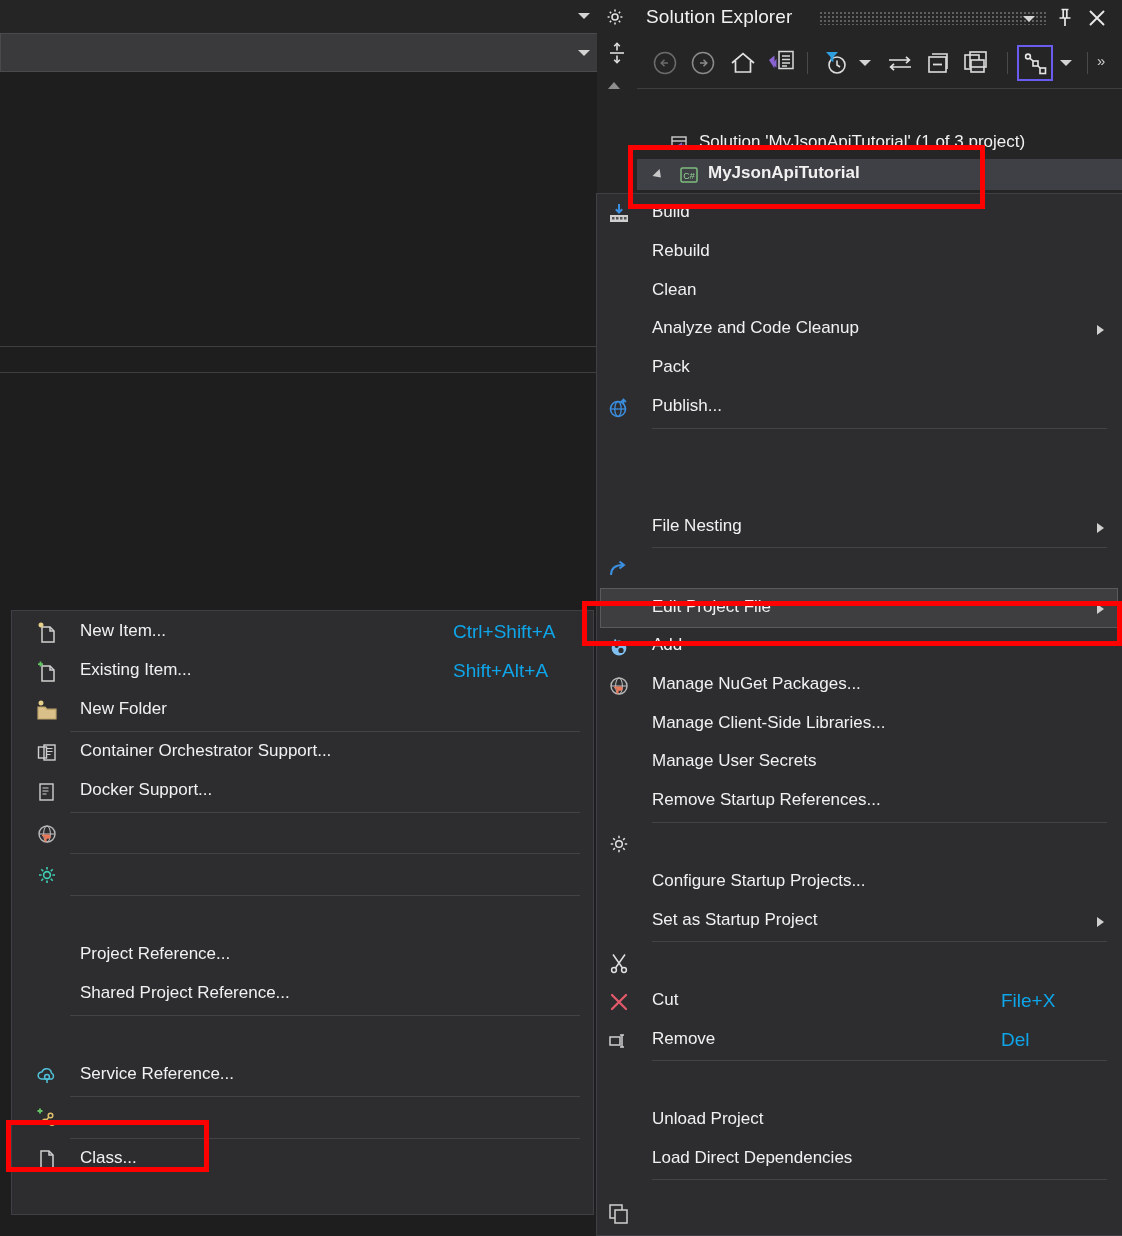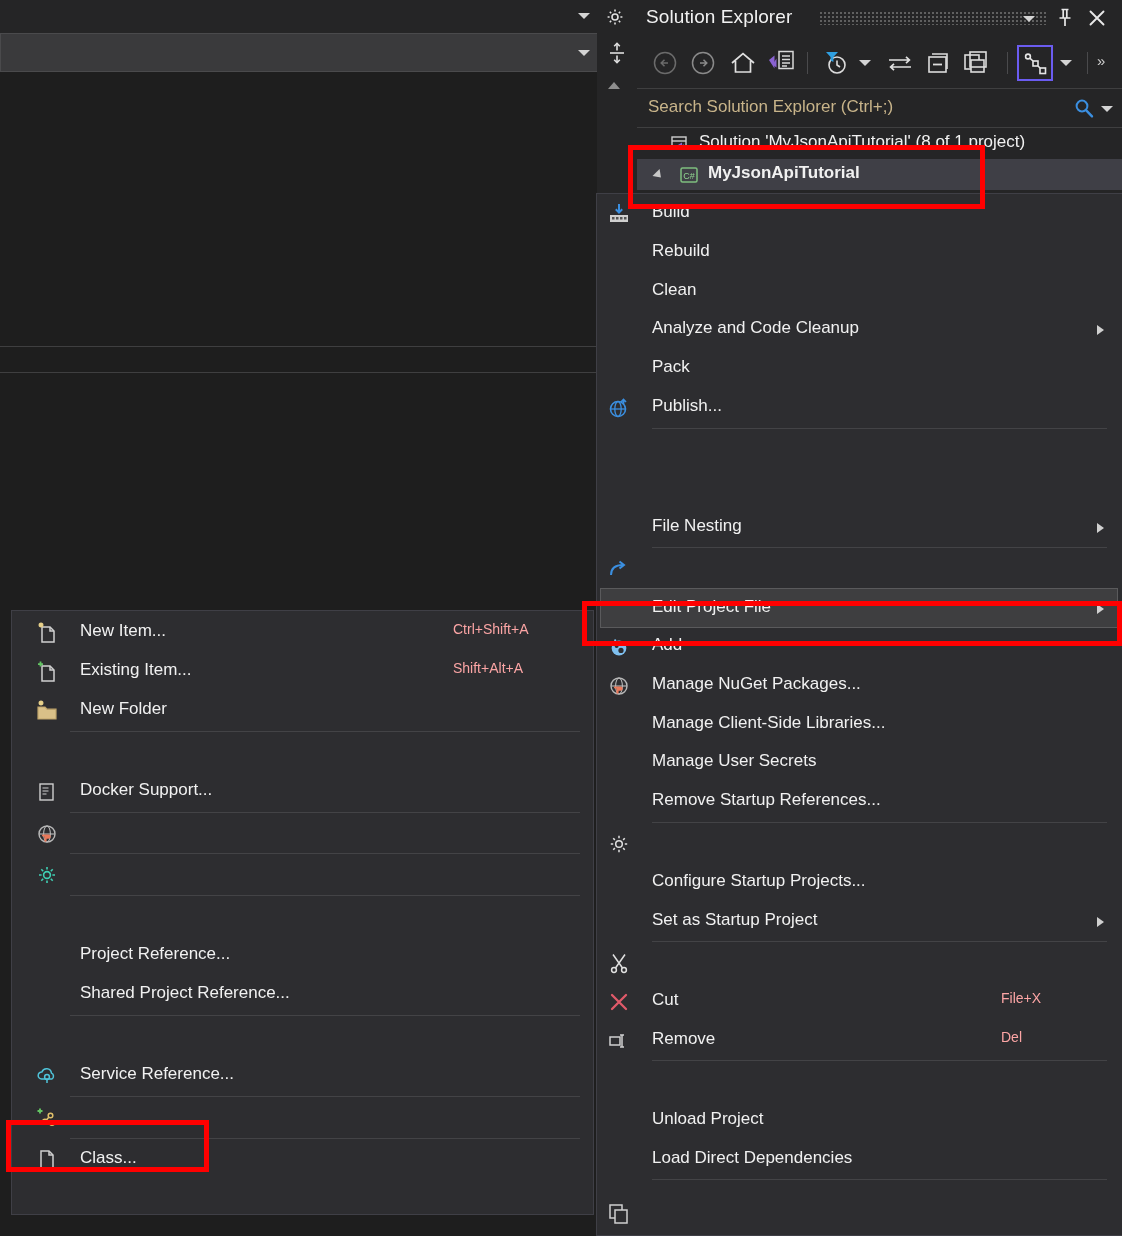--- a/index.html
+++ b/index.html
@@ -64,21 +64,21 @@
   .tree-row .tw-label{position:absolute;top:4px;font-size:17px;white-space:nowrap;}
   #tree-row-project{background:#3f3f46;}
   #tree-expander{position:absolute;left:18px;top:11px;width:0;height:0;
     border-top:5px solid transparent;border-bottom:5px solid transparent;border-left:7px solid #c8c8c8;
     transform:rotate(45deg);}
 
   
   .ctx-menu{background:#2d2d30;border:1px solid #3f3f46;box-sizing:border-box;}
   .ctx-item{position:relative;height:38.8px;}
   .ctx-item .lbl{position:absolute;left:0;top:8px;font-size:17px;color:#f1f1f1;white-space:nowrap;}
-  .ctx-item .acc{position:absolute;top:8px;font-size:14px;color:#fca5a5;white-space:nowrap;}
+  .ctx-item .acc{position:absolute;top:8px;font-size:19px;color:#0ea5e9;white-space:nowrap;}
   .ctx-item .arrow{position:absolute;top:15px;width:0;height:0;
     border-top:5px solid transparent;border-bottom:5px solid transparent;border-left:7px solid #d0d0d0;}
   .ctx-item .ico{position:absolute;top:9px;width:22px;height:22px;}
   .ctx-sep{height:1px;background:#434346;}
 
   
   #ctx-project{left:596px;top:193px;width:623px;height:1043px;}
   #ctx-project .gutter{position:absolute;left:0;top:0;width:47px;height:100%;background:#2d2d30;}
   #ctx-project .ctx-item .lbl{left:55px;}
   #ctx-project .ctx-item .acc{left:404px;}
@@ -248,42 +248,32 @@
         </g>
       </svg>
     </div>
     <div class="tb" style="left:421px;width:18px">
       <div class="caret" style="position:absolute;left:2px;top:12px"></div>
     </div>
     <div class="tb-sep" style="left:450px"></div>
     <div id="tb-overflow">»</div>
   </div>
 
-  <div class="abs" id="sln-search">
-    <div id="sln-search-text">Search Solution Explorer (Ctrl+;)</div>
-    <div id="sln-search-icon">
-      <svg width="20" height="20" viewBox="0 0 20 20">
-        <circle cx="8" cy="8" r="5.4" fill="none" stroke="#3b8fe0" stroke-width="2"></circle>
-        <path d="M12 12.2 18 18.4" stroke="#3b8fe0" stroke-width="2.4" stroke-linecap="round"></path>
-      </svg>
-    </div>
-    <div id="sln-search-caret" class="caret"></div>
-  </div>
 
   <div class="abs" id="sln-tree">
     <div class="tree-row" id="tree-row-solution" style="top:0">
       <div class="tw-icon" style="left:33px">
         <svg width="20" height="20" viewBox="0 0 20 20">
           <rect x="2" y="3" width="14" height="12" fill="none" stroke="#cfcfcf" stroke-width="1.4"></rect>
           <path d="M2 7h14" stroke="#cfcfcf" stroke-width="1.4"></path>
           <path d="M8 11 12 8.5v7z" fill="#8a63d2"></path>
           <path d="M13.5 9.8v5l-2.4-1.7z" fill="#8a63d2"></path>
         </svg>
       </div>
-      <div class="tw-label" style="left:62px">Solution 'MyJsonApiTutorial' (8 of 1 project)</div>
+      <div class="tw-label" style="left:62px">Solution 'MyJsonApiTutorial' (1 of 3 project)</div>
     </div>
     <div class="tree-row" id="tree-row-project" style="top:31px">
       <div id="tree-expander"></div>
       <div class="tw-icon" style="left:42px">
         <svg width="20" height="20" viewBox="0 0 20 20">
           <rect x="2" y="3" width="16" height="14" rx="1.5" fill="none" stroke="#7fbf7f" stroke-width="1.5"></rect>
           <text x="10" y="13.6" font-size="9" fill="#8fd38f" text-anchor="middle" font-family="Liberation Sans, sans-serif">C#</text>
         </svg>
       </div>
       <div class="tw-label" style="left:71px;font-weight:bold">MyJsonApiTutorial</div>
@@ -504,20 +494,32 @@
         <g stroke="#e8d18a" stroke-width="1.5">
             <path d="M5 0.5v5M2.5 3h5M3.2 1.2l3.6 3.6M6.8 1.2 3.2 4.8"></path>
           </g>
       </svg>
     </span>
     <span class="lbl">New Folder</span>
   </div>
 
   <div class="ctx-sep" style="position:absolute;top:120px"></div>
 
+  <div class="ctx-item" style="position:absolute;left:0;top:122px;width:100%">
+    <span class="ico">
+      <svg width="22" height="22" viewBox="0 0 22 22">
+        <rect x="2.5" y="5" width="8" height="11" fill="none" stroke="#cfcfcf" stroke-width="1.4"></rect>
+        <rect x="8" y="3" width="11" height="15" fill="none" stroke="#cfcfcf" stroke-width="1.4"></rect>
+        <g stroke="#cfcfcf" stroke-width="1.2">
+            <path d="M10.5 6.5h6M10.5 9.5h6M10.5 12.5h4"></path>
+          </g>
+      </svg>
+    </span>
+    <span class="lbl">Container Orchestrator Support...</span>
+  </div>
 
   <div class="ctx-item" style="position:absolute;left:0;top:160.8px;width:100%">
     <span class="ico">
       <svg width="22" height="22" viewBox="0 0 22 22">
         <rect x="4" y="3" width="13" height="16" fill="none" stroke="#cfcfcf" stroke-width="1.4"></rect>
         <g stroke="#cfcfcf" stroke-width="1.2">
             <path d="M6.5 7h6M6.5 10h6M6.5 13h4"></path>
           </g>
       </svg>
     </span>

